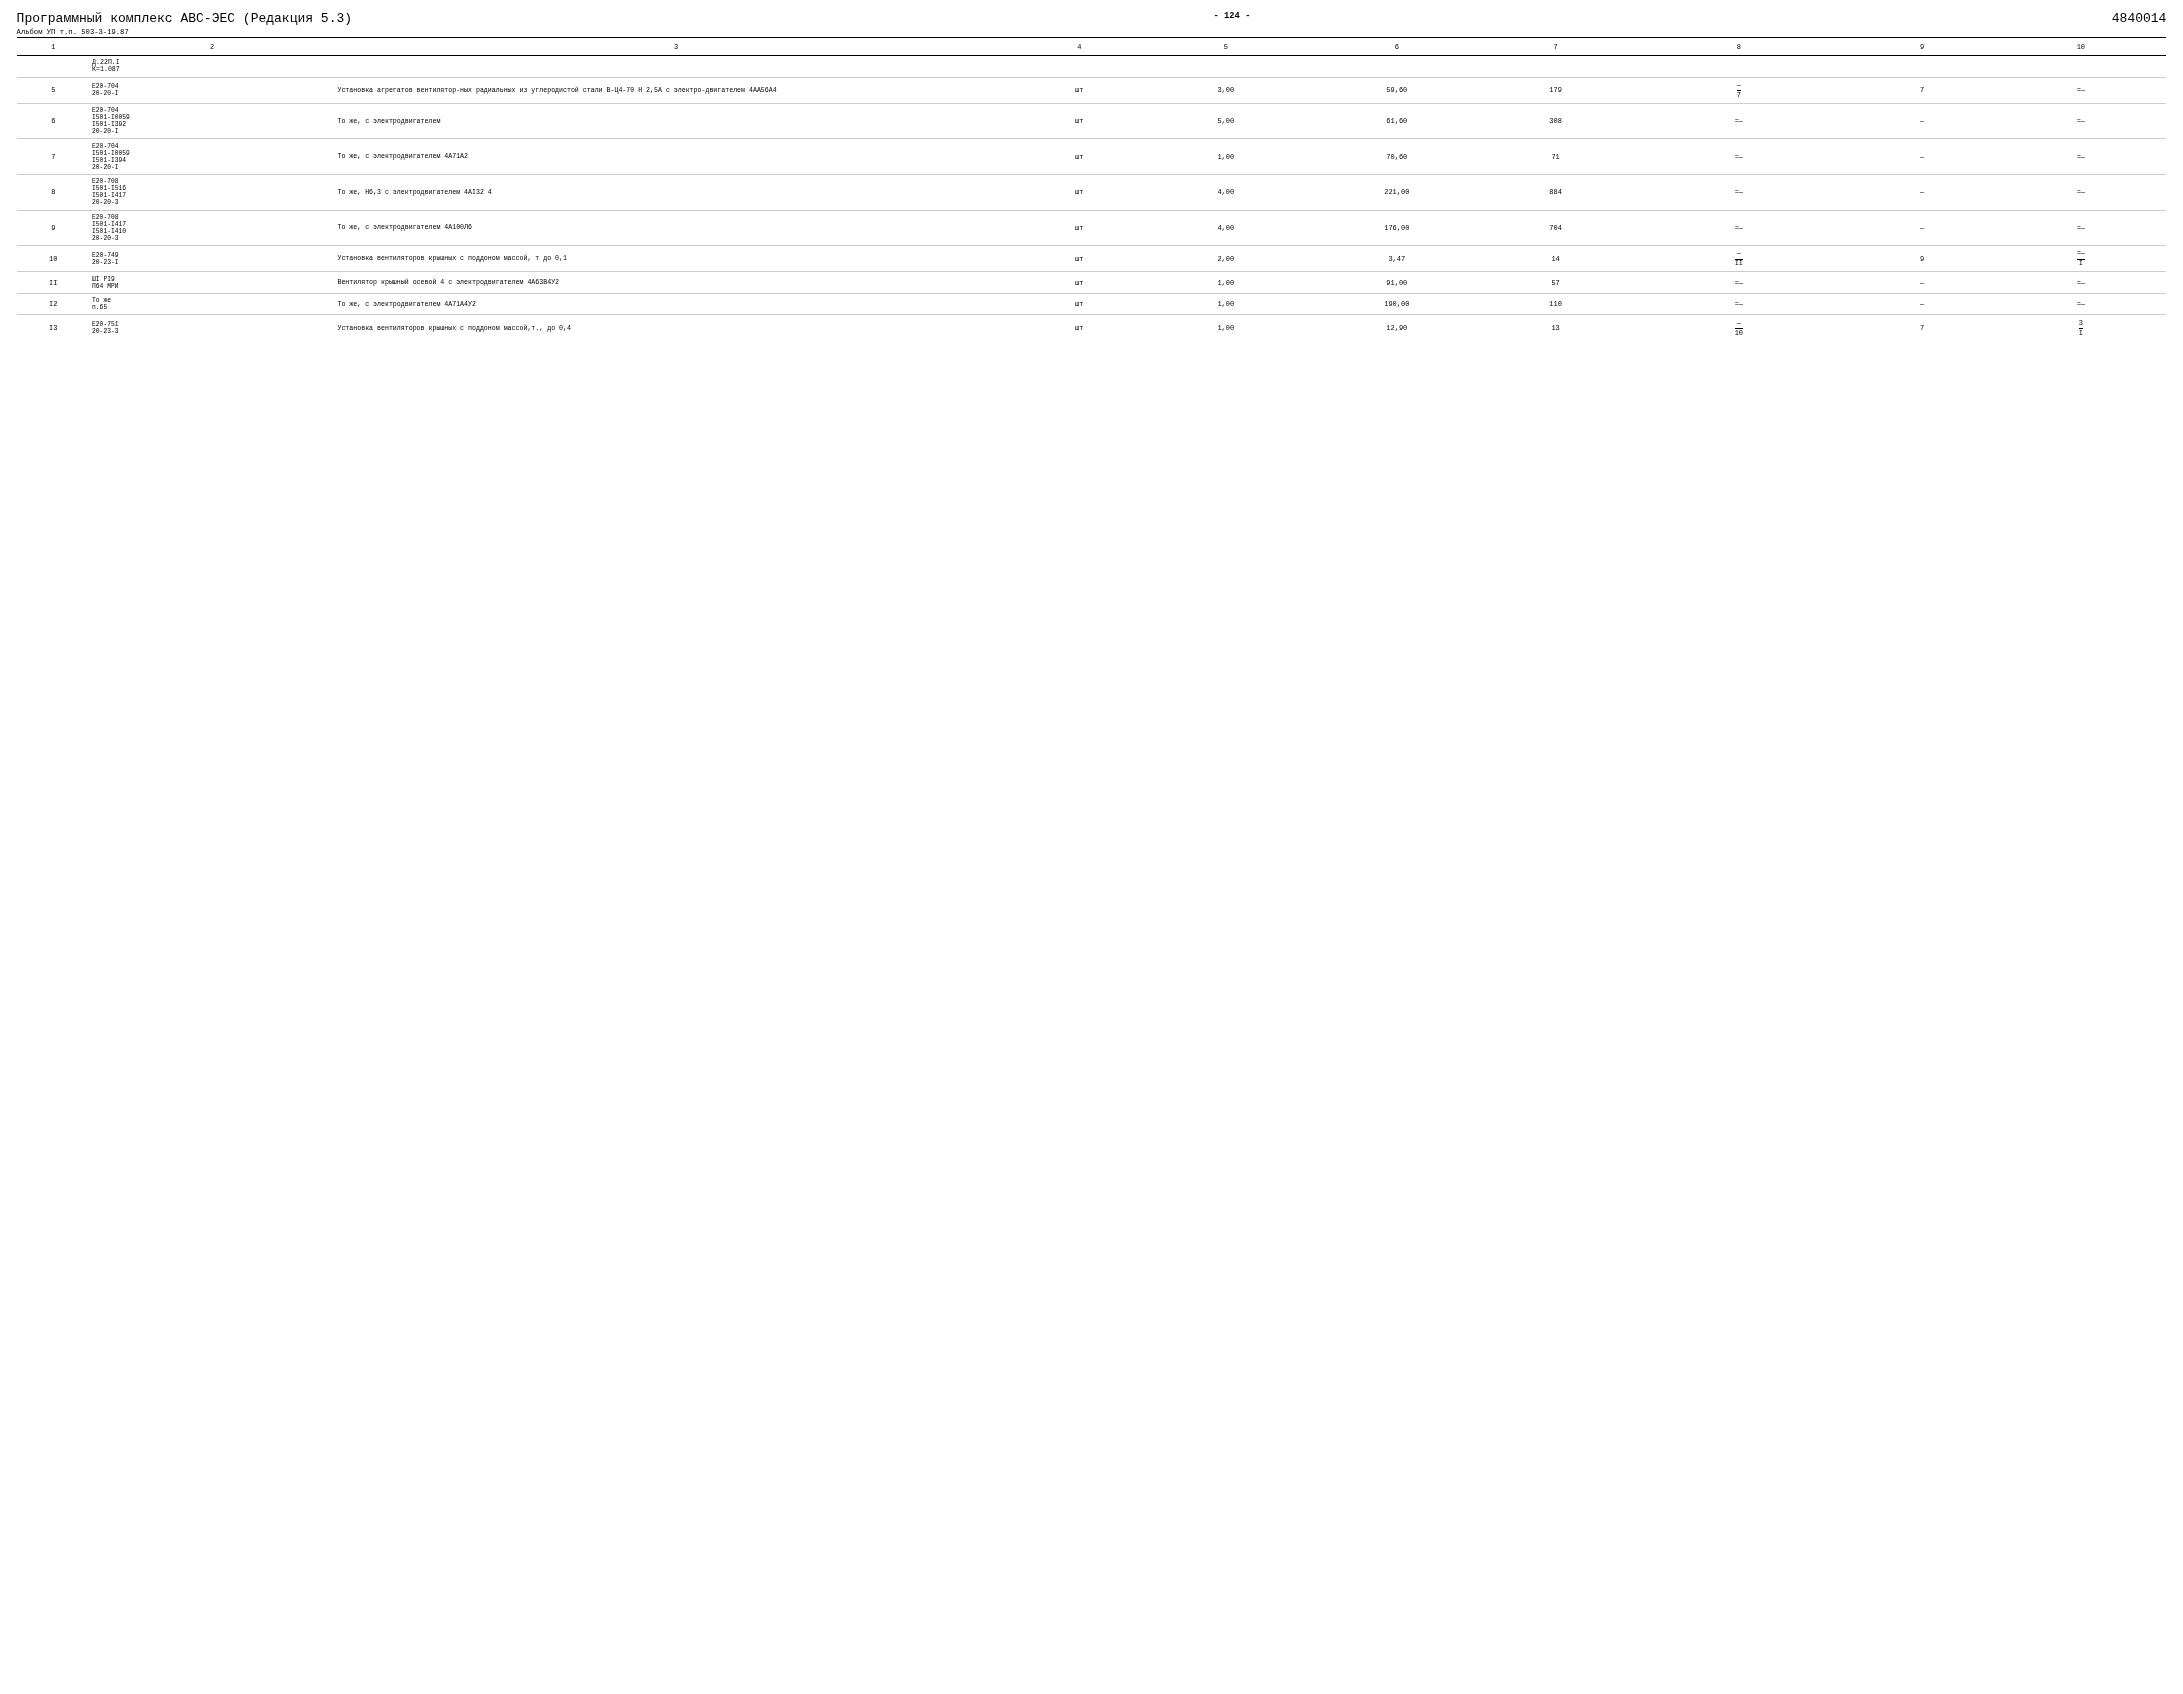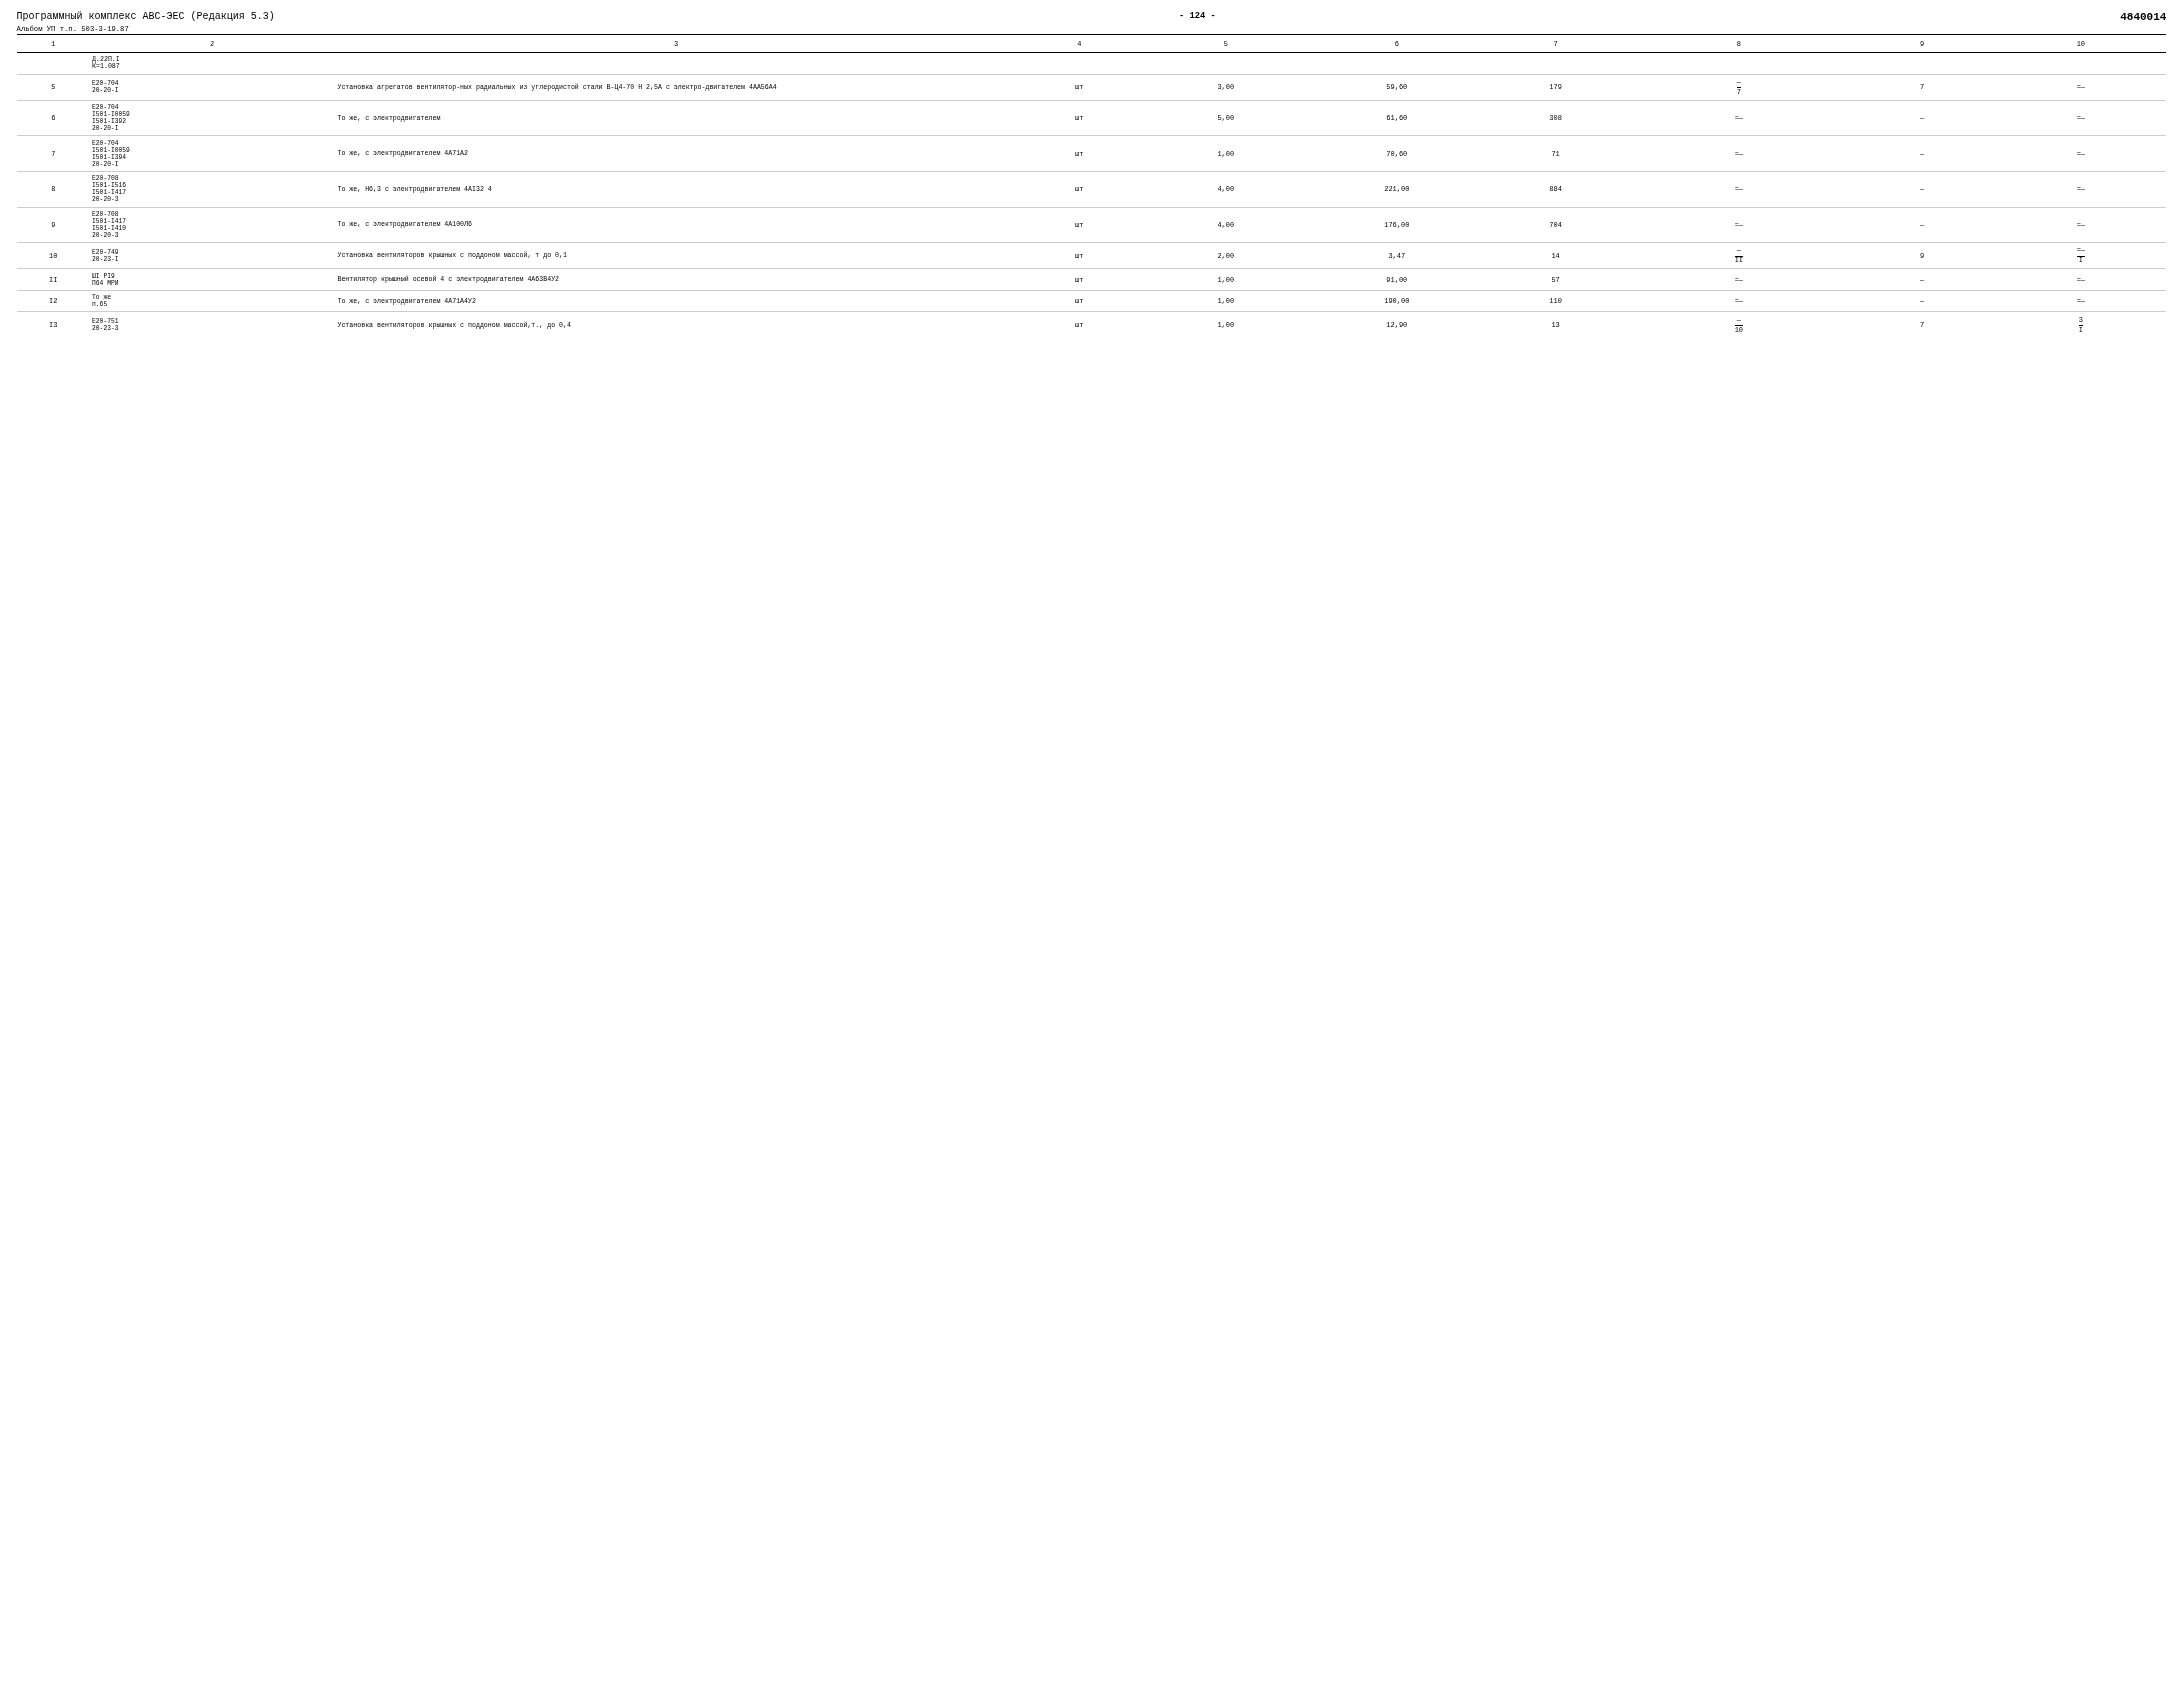--- a/index.html
+++ b/index.html
@@ -9,23 +9,23 @@
       font-size: 7.7px;
       color: #000;
       padding: 11px 16.6px;
     }
     .header-top {
       display: flex;
       justify-content: space-between;
       align-items: flex-start;
       margin-bottom: 2.2px;
     }
-    .header-left { font-size: 10px; }
+    .header-left { font-size: 13px; }
     .header-center { font-size: 8.8px; font-weight: bold; text-align: center; }
-    .header-right { font-size: 11px; font-weight: bold; }
+    .header-right { font-size: 13px; }
     .header-sub { font-size: 7.2px; margin-bottom: 1px; }
 
     table {
       width: 100%;
       border-collapse: collapse;
       font-size: 7px;
     }
     thead tr th {
       border-top: 1.1px solid #000;
       border-bottom: 1.1px solid #000;

